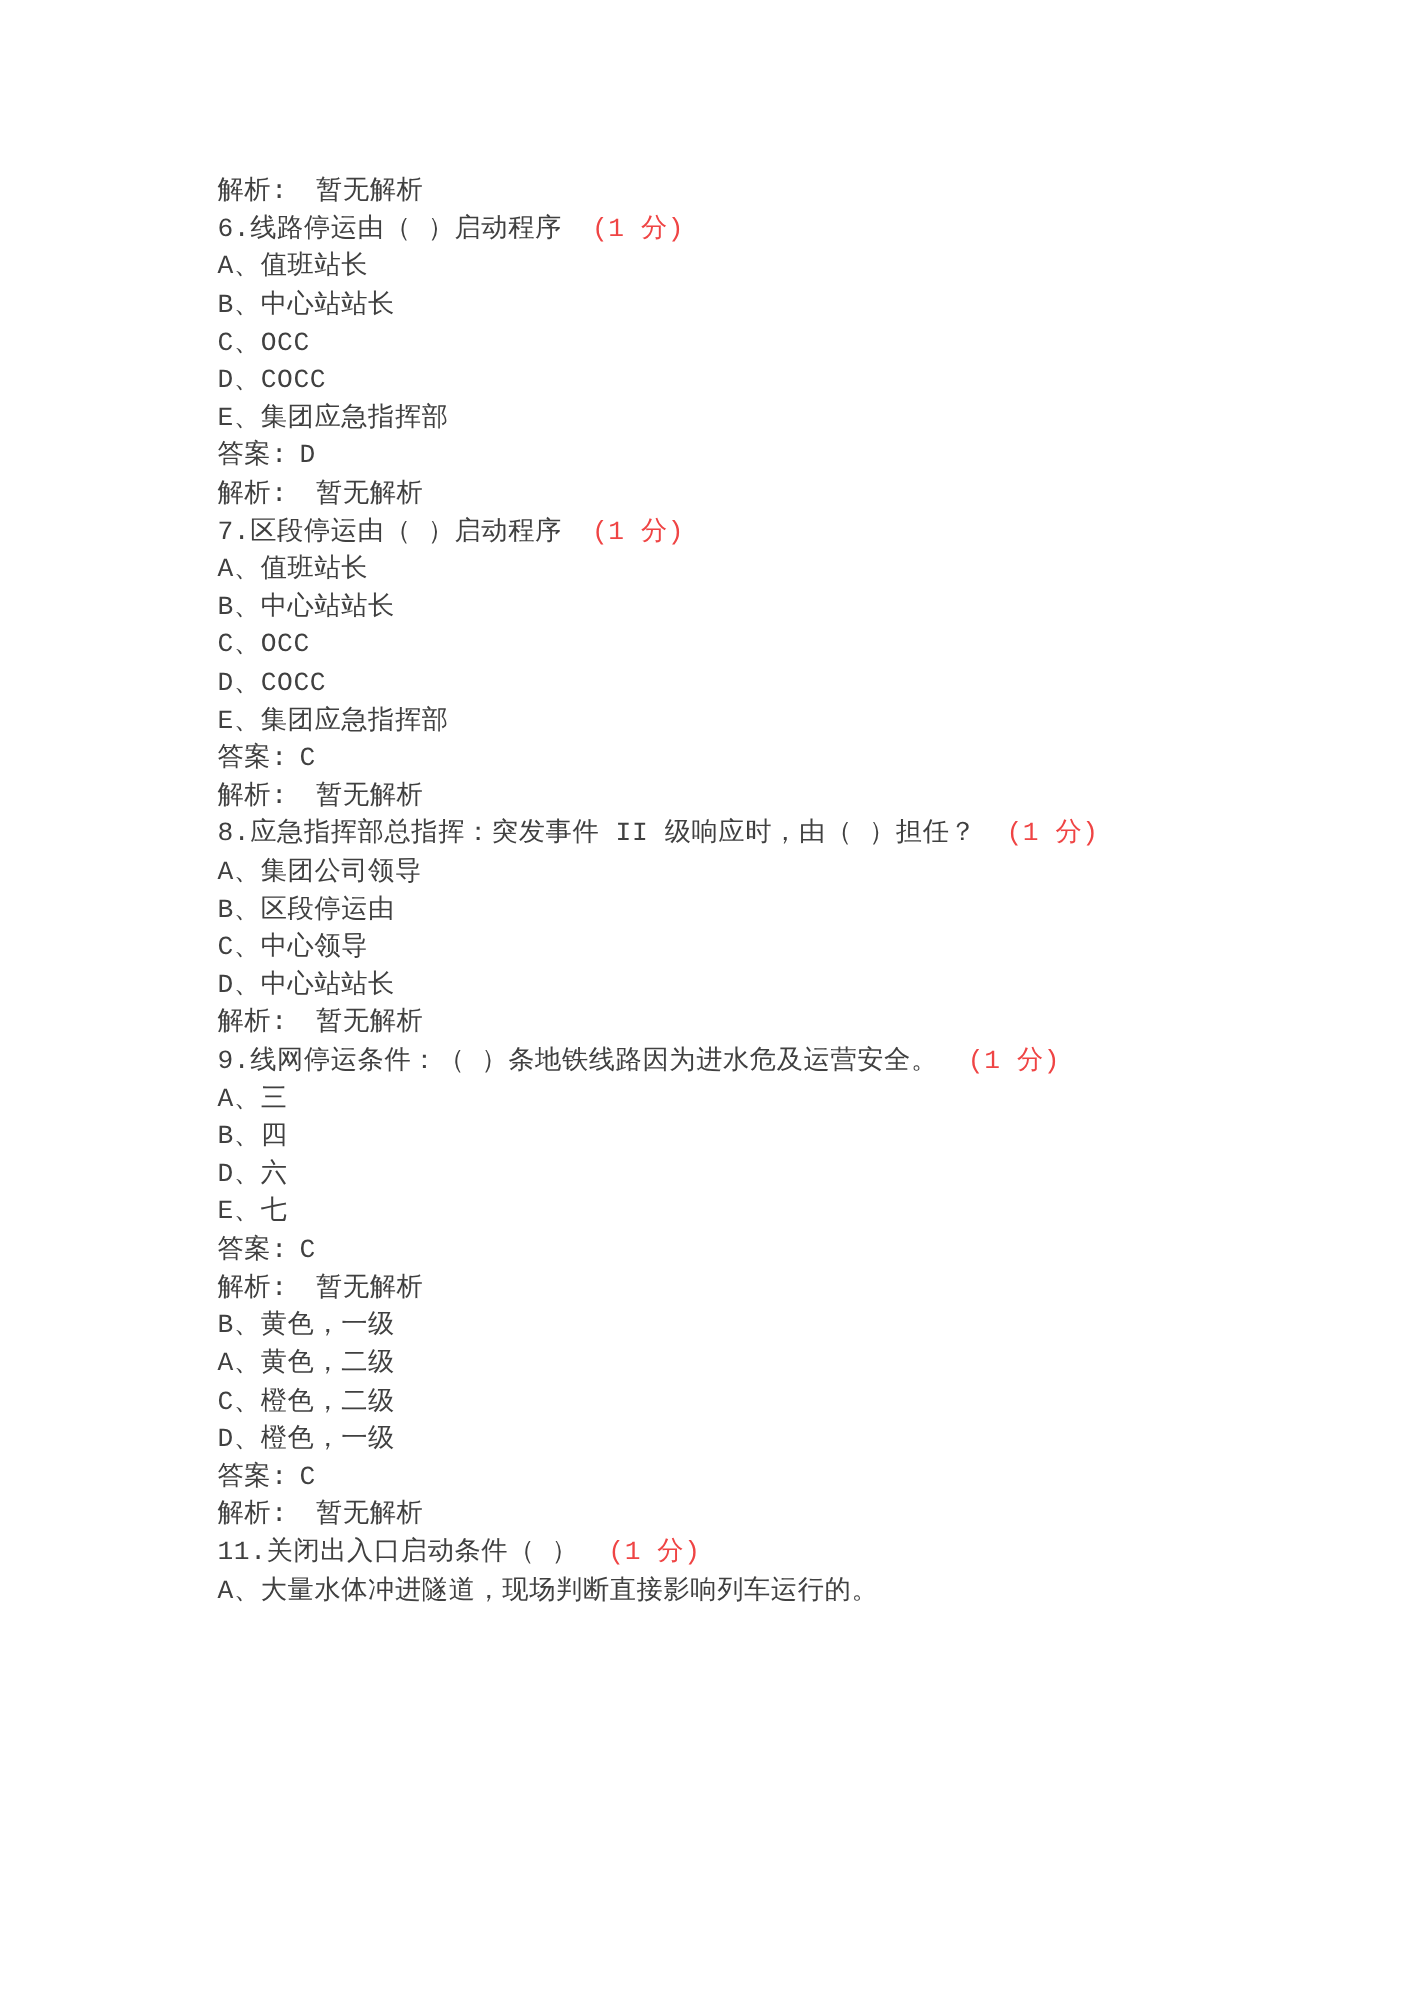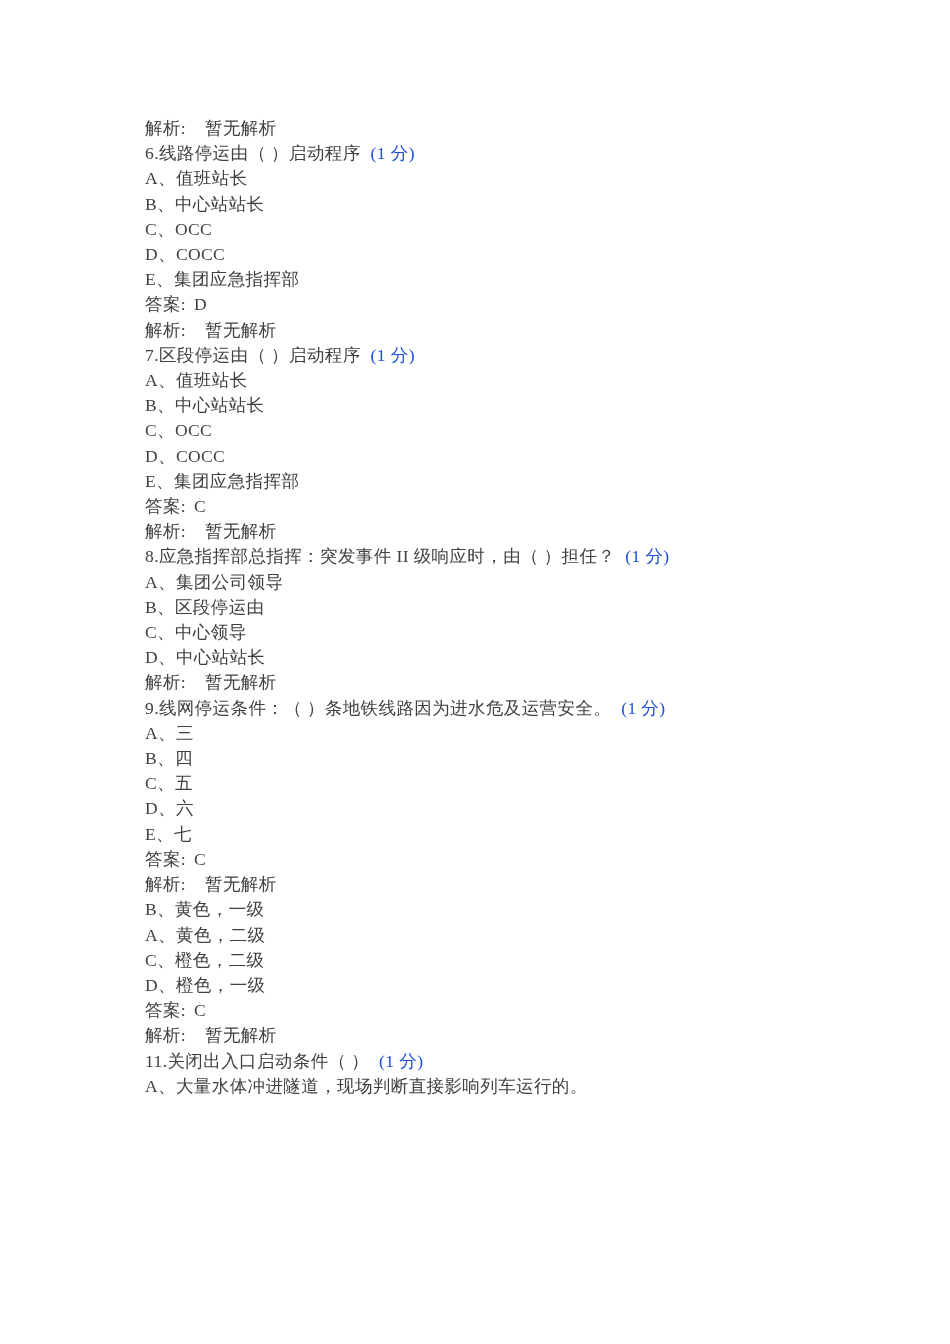--- a/index.html
+++ b/index.html
@@ -12,33 +12,34 @@
     height: 1344px;
     overflow: hidden;
     font-family: "Liberation Serif", "DejaVu Serif", serif;
   }
   .page {
     box-sizing: border-box;
     width: 950px;
     height: 1006px;
     padding: 116px 133px 0 145px;
     background: #ffffff;
+    font-family: Liberation Mono, monospace;
   }
   .doc {
     color: #404040;
     font-size: 17.5px;
     line-height: 25.2px;
     letter-spacing: 0.4px;
   }
   .line {
     min-height: 25.2px;
   }
   .score {
-    color: #1d4ed8;
-    margin-left: 10px;
+    color: #ef4444;
+    margin-left: 20px;
     white-space: nowrap;
   }
   .ans-val {
     margin-left: 8px;
   }
   .ana-val {
     margin-left: 19px;
   }
 </style>
 </head>
@@ -97,21 +98,20 @@
         <span>解析:</span><span class="ana-val">暂无解析</span>
       </div>
     </div>
 
     <div>
       <div class="line">
         <span>9.线网停运条件：（ ）条地铁线路因为进水危及运营安全。</span><span class="score">(1 分)</span>
       </div>
       <div class="line">A、三</div>
       <div class="line">B、四</div>
-      <div class="line">C、五</div>
       <div class="line">D、六</div>
       <div class="line">E、七</div>
       <div class="line">
         <span>答案:</span><span class="ans-val">C</span>
       </div>
       <div class="line">
         <span>解析:</span><span class="ana-val">暂无解析</span>
       </div>
     </div>
 

